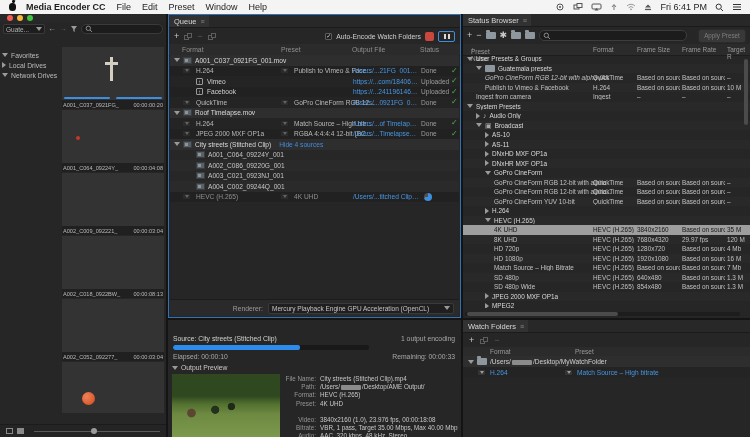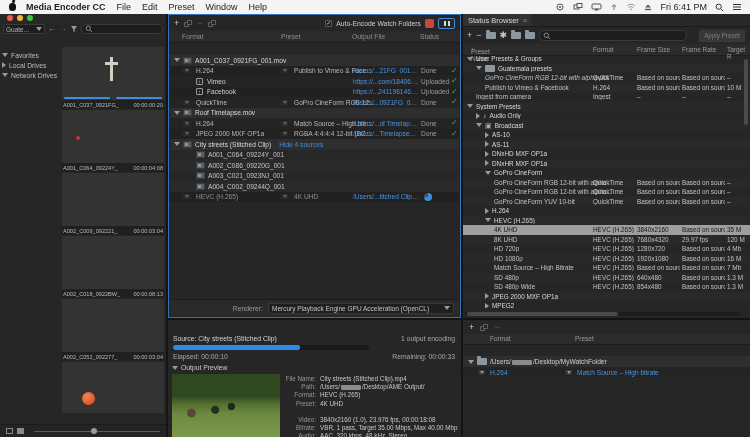--- a/index.html
+++ b/index.html
@@ -293,20 +293,26 @@
     <div class="mb-bottom">
       <i class="viewic"></i>
       <i class="viewic thumb"></i>
       <span class="zslider">
           <i></i>
         </span>
     </div>
   </div>
 
   <div class="panel" id="queue">
+    <div class="ptabs">
+      <span class="ptab">
+        <span>Queue</span>
+        <span class="pmenu">≡</span>
+      </span>
+    </div>
     <div class="q-tools">
       <span class="ticon">+</span>
       <i class="dup"></i>
       <span class="ticon dim">−</span>
       <i class="dup"></i>
       <span class="q-right">
         <span class="cbx">✓</span>
         <span class="q-label">Auto-Encode Watch Folders</span>
         <span class="stopbtn"></span>
         <span class="pausebtn">
@@ -721,20 +727,26 @@
           </span>
         </div>
       </div>
     <div class="pb-hscroll">
         <i></i>
       </div>
     <div class="pb-vscroll"></div>
   </div>
 
   <div class="panel" id="watchFolders">
+    <div class="ptabs">
+      <span class="ptab">
+        <span>Watch Folders</span>
+        <span class="pmenu">≡</span>
+      </span>
+    </div>
     <div class="wf-tools">
       <span class="ticon">+</span>
       <i class="dup"></i>
       <span class="ticon dim">−</span>
     </div>
     <div class="wf-headers">
       <span style="left:27px">Format</span>
       <span style="left:112px">Preset</span>
     </div>
     <div class="wfrow1">

